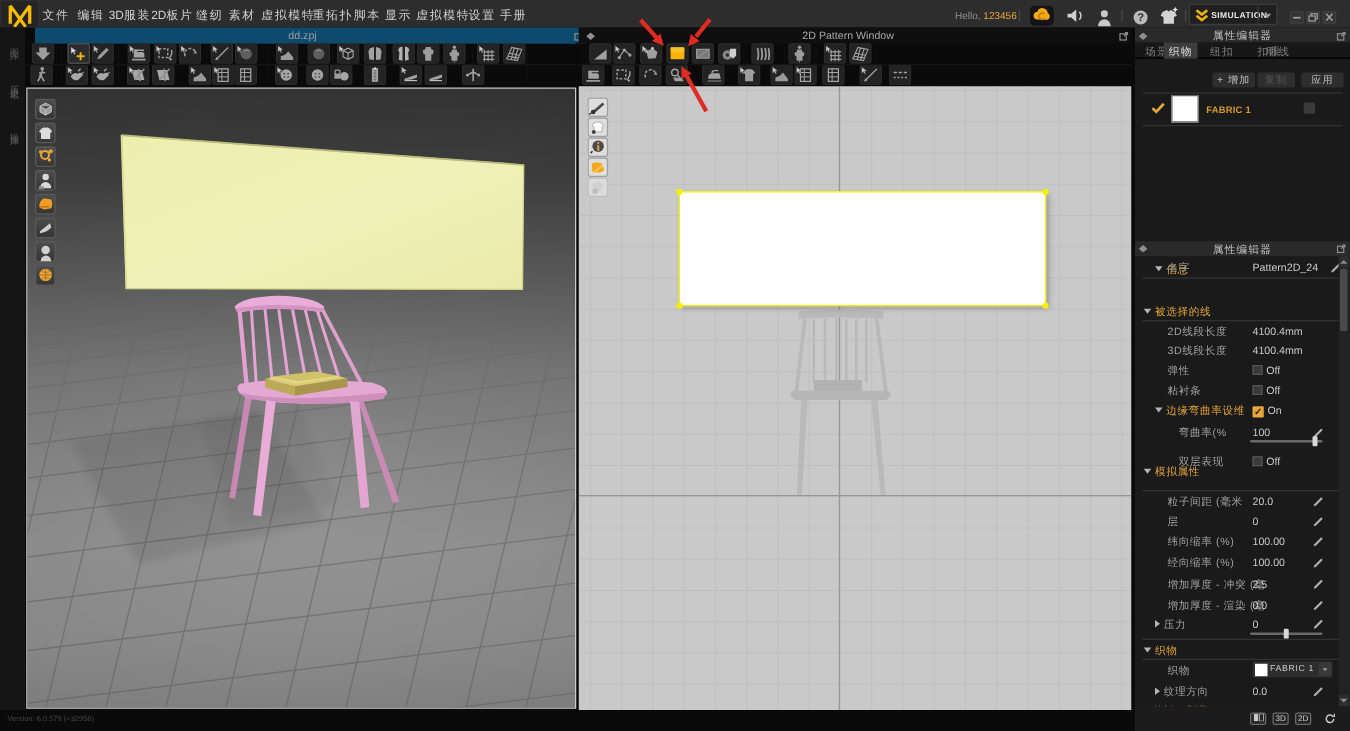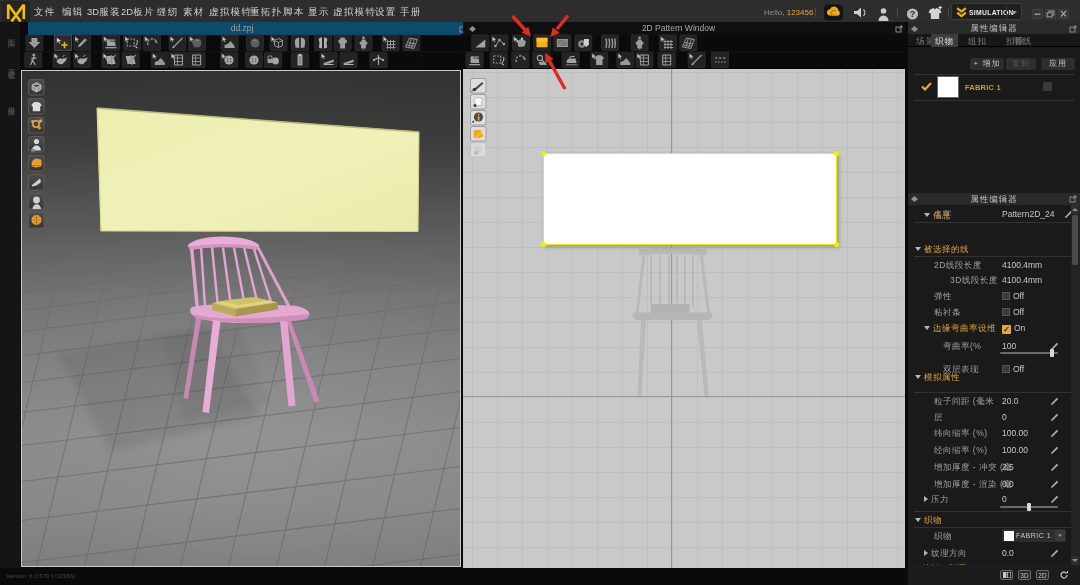--- a/index.html
+++ b/index.html
@@ -691,21 +691,21 @@
         </div>
       <div class="prow" style="top:220px">
           <span class="lbl orange" style="left:7px"><span class="tri-d"></span>被选择的线</span>
         </div>
       <div class="sepline" style="top:234px"></div>
       <div class="prow" style="top:236px">
           <span class="lbl" style="left:26px">2D线段长度</span>
           <span class="val">4100.4mm</span>
         </div>
       <div class="prow" style="top:251px">
-          <span class="lbl" style="left:42px">3D线段长度</span>
+          <span class="lbl" style="left:26px">3D线段长度</span>
           <span class="val">4100.4mm</span>
         </div>
       <div class="prow" style="top:267px">
           <span class="lbl" style="left:26px">弹性</span>
           <span class="val"><span class="chk"></span>Off</span>
         </div>
       <div class="prow" style="top:283px">
           <span class="lbl" style="left:26px">粘衬条</span>
           <span class="val"><span class="chk"></span>Off</span>
         </div>

